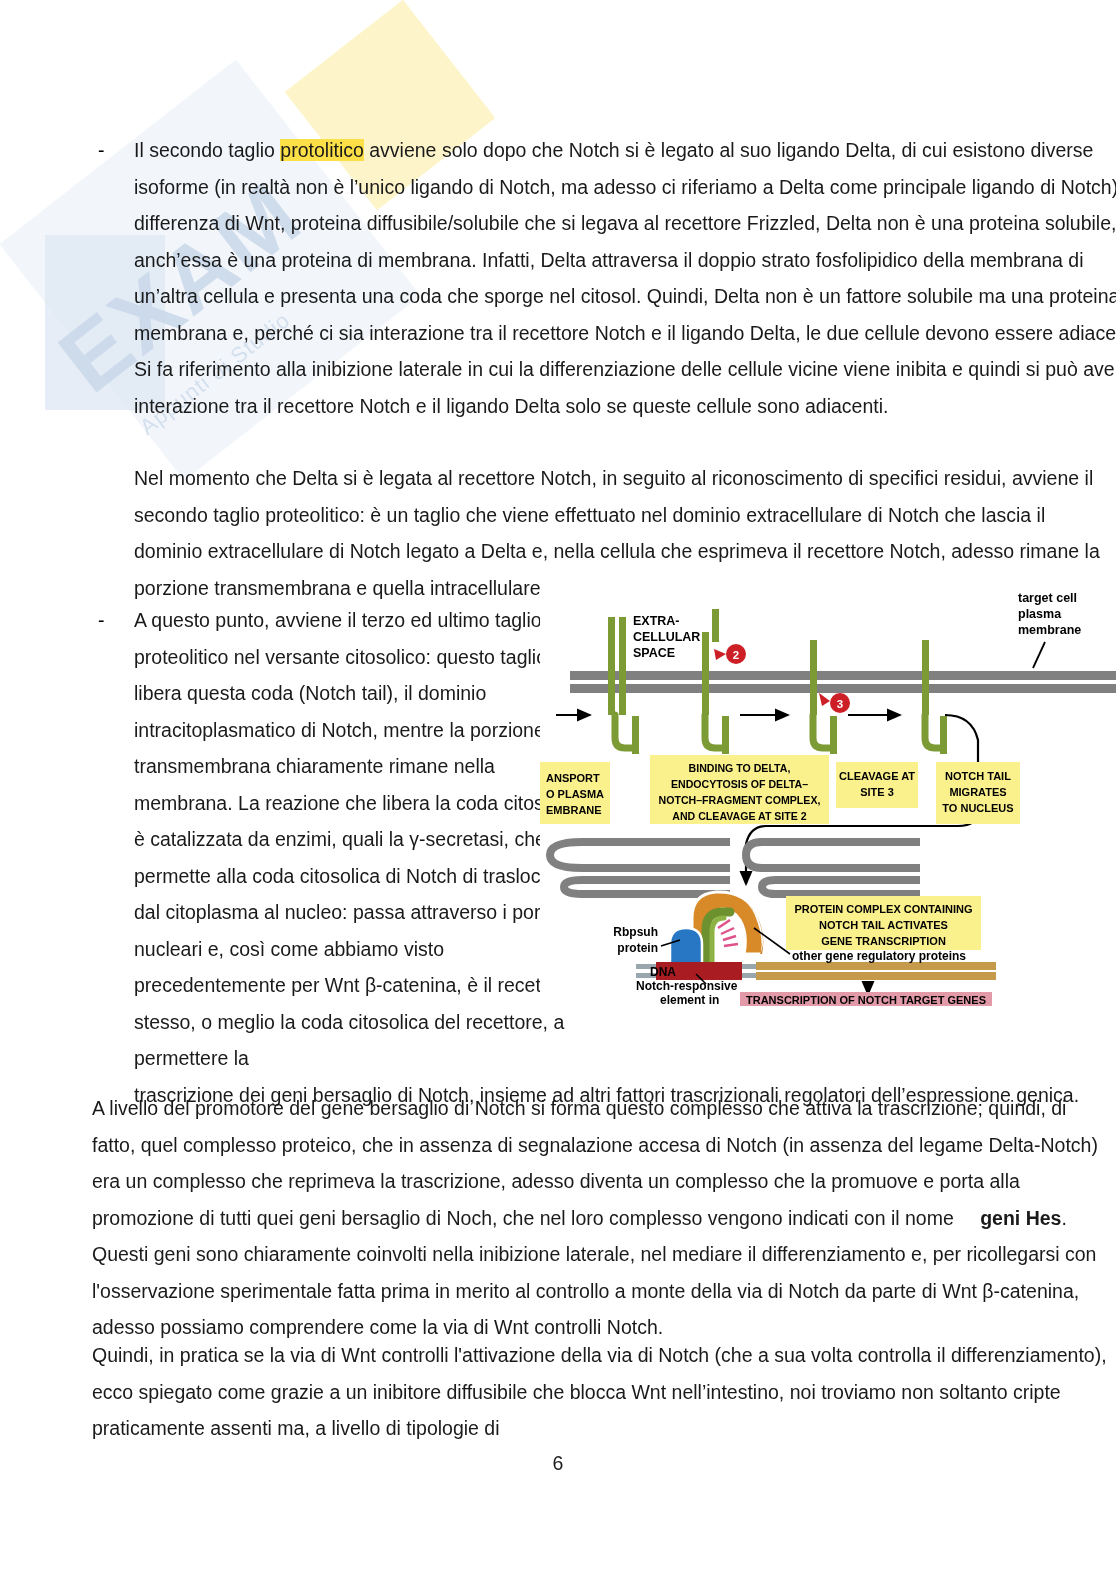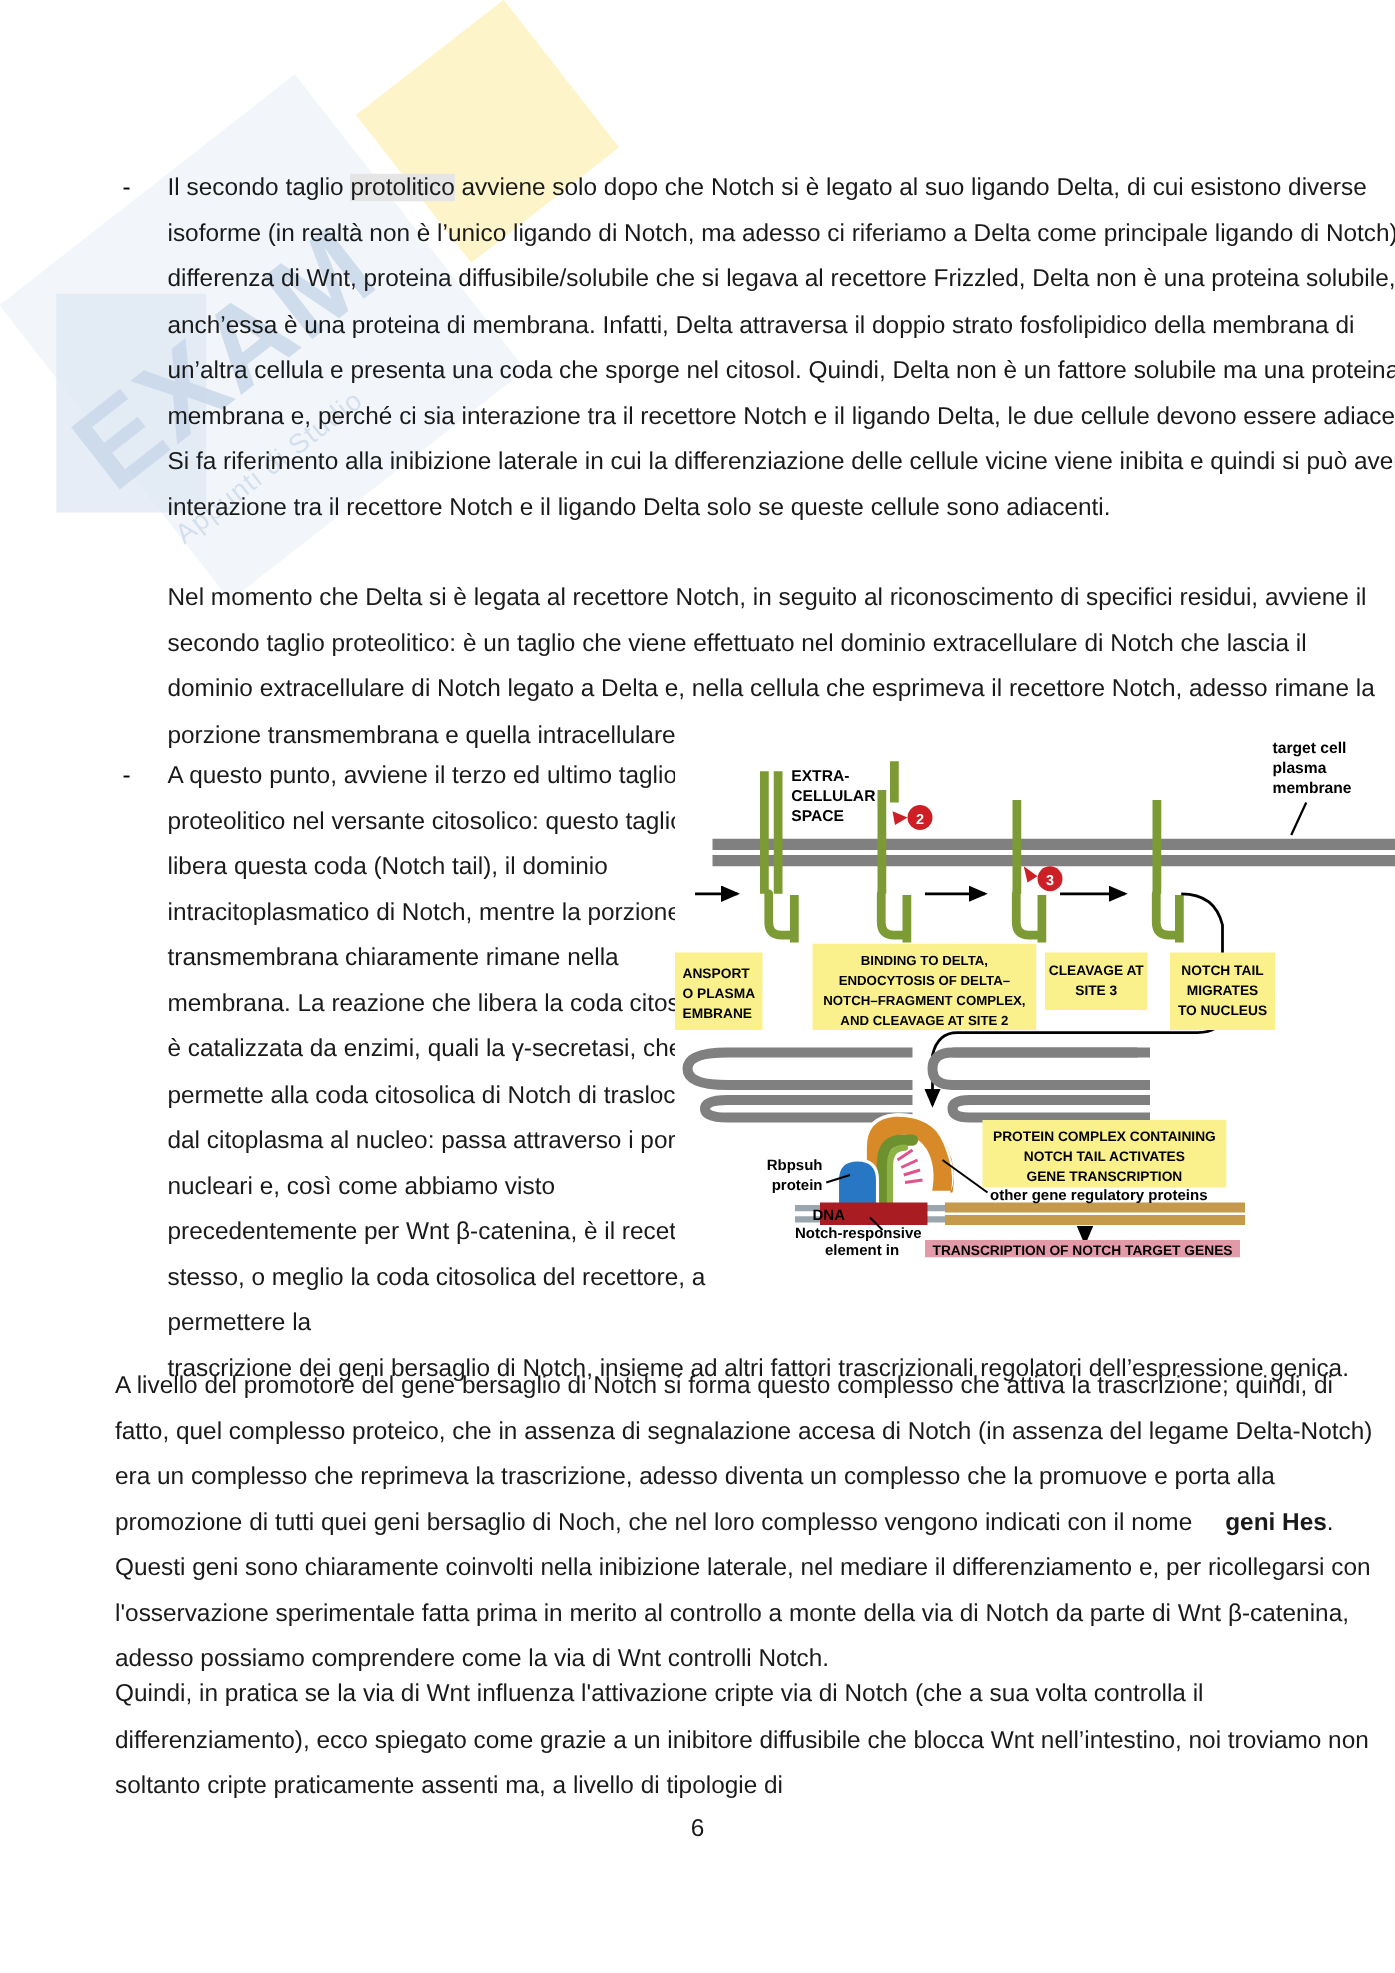--- a/index.html
+++ b/index.html
@@ -91,21 +91,21 @@
   }
 
   p.body {
     margin: 0 0 0 0;
     font-size: 19.5px;
     line-height: 36.5px;
     color: #1a1a1a;
     text-align: left;
   }
   .hl {
-    background: #e5e5e5;
+    background: #fde047;
   }
   .b { font-weight: bold; margin-left: 21px; }
 
   
   #block-1 {
     position: absolute;
     left: 92px; top: 132px; width: 1016px;
   }
   
   #block-2 {
@@ -184,21 +184,21 @@
       <span class="bullet-mark">-</span>
       <p class="body wrap-col">A questo punto, avviene il terzo ed ultimo taglio proteolitico nel versante citosolico: questo taglio libera questa coda (Notch tail), il dominio intracitoplasmatico di Notch, mentre la porzione transmembrana chiaramente rimane nella membrana.  La reazione che libera la coda citosolica è catalizzata da enzimi, quali la γ-secretasi, che permette alla coda citosolica di Notch di traslocare dal citoplasma al nucleo: passa attraverso i pori nucleari e, così come abbiamo visto precedentemente per Wnt β-catenina, è il recettore stesso, o meglio la coda citosolica del recettore, a permettere la</p>
       <p class="body wrap-full">trascrizione dei geni bersaglio di Notch, insieme ad altri fattori trascrizionali regolatori dell’espressione genica.</p>
     </div>
 
     <div id="block-4">
       <p class="body"><span>A livello del promotore del gene bersaglio di Notch si forma questo complesso che attiva la trascrizione; quindi, di fatto, quel complesso proteico, che in assenza di segnalazione accesa di Notch (in assenza del legame Delta-Notch) era un complesso che reprimeva la trascrizione, adesso diventa un complesso che la promuove e porta alla promozione di tutti quei geni bersaglio di Noch, che nel loro complesso vengono indicati con il nome </span><span class="b">geni Hes</span><span>. Questi geni sono chiaramente coinvolti nella inibizione laterale, nel mediare il differenziamento e, per ricollegarsi con l'osservazione sperimentale fatta prima in merito al controllo a monte della via di Notch da parte di Wnt β-catenina, adesso possiamo comprendere come la via di Wnt controlli Notch.</span></p>
     </div>
 
     <div id="block-5">
-      <p class="body">Quindi, in pratica se la via di Wnt influenza l'attivazione cripte via di Notch (che a sua volta controlla il differenziamento), ecco spiegato come grazie a un inibitore diffusibile che blocca Wnt nell’intestino, noi troviamo non soltanto cripte praticamente assenti ma, a livello di tipologie di</p>
+      <p class="body">Quindi, in pratica se la via di Wnt controlli l'attivazione della via di Notch (che a sua volta controlla il differenziamento), ecco spiegato come grazie a un inibitore diffusibile che blocca Wnt nell’intestino, noi troviamo non soltanto cripte praticamente assenti ma, a livello di tipologie di</p>
     </div>
 
     <div class="page-number">6</div>
   </div>
 
   <div class="figure">
     <svg width="576" height="418" viewBox="0 0 576 418" xmlns="http://www.w3.org/2000/svg">
       <defs>
         <marker id="ah" markerWidth="7" markerHeight="7" refX="6" refY="3" orient="auto">
           <path d="M0,0 L7,3 L0,6 z" fill="#000"></path>

